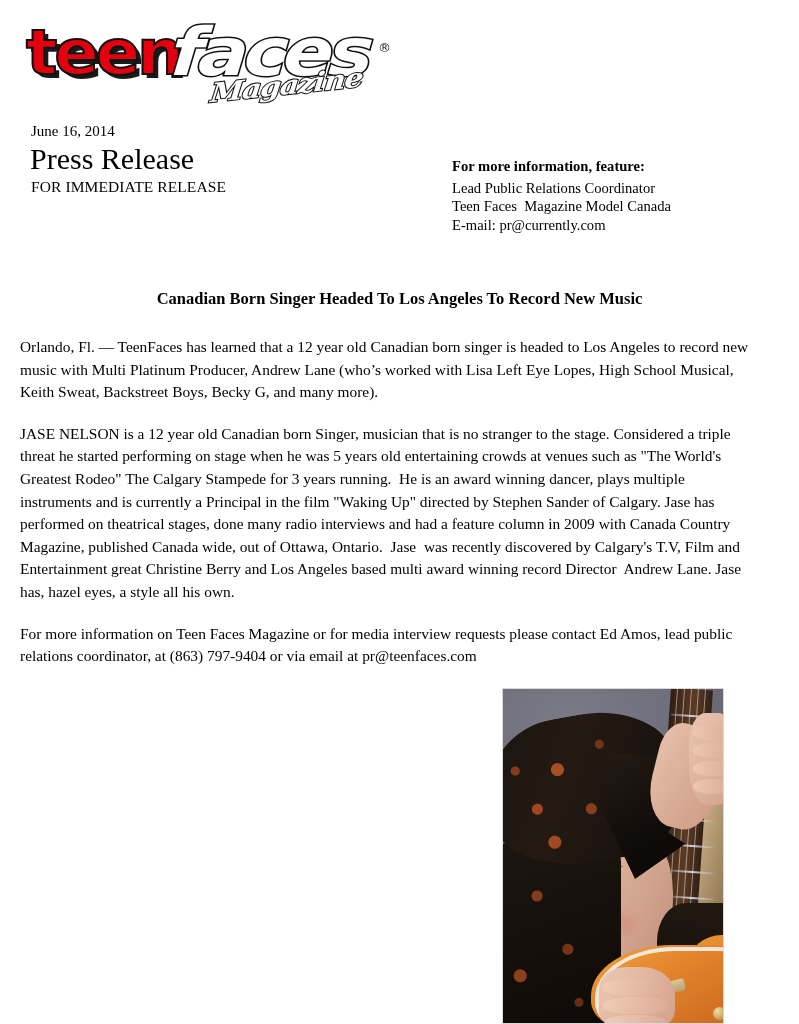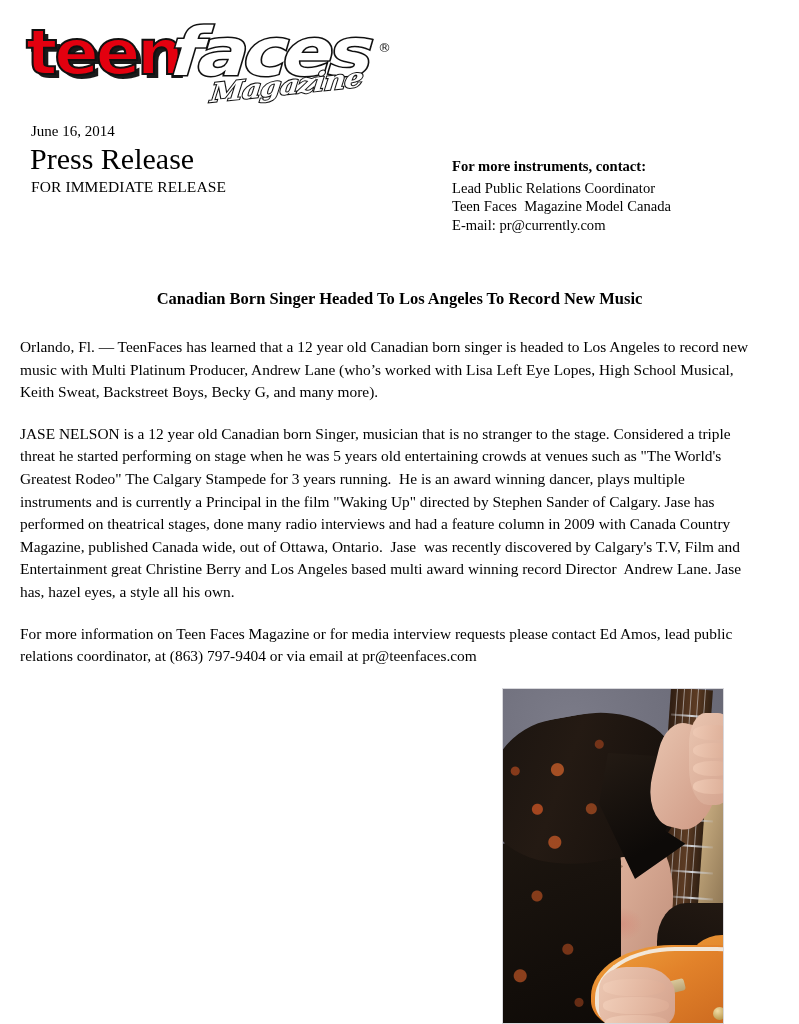--- a/index.html
+++ b/index.html
@@ -357,21 +357,21 @@
   <span class="logo-faces">faces</span>
   <span class="logo-reg">®</span>
   <span class="logo-magazine">Magazine</span>
 </div>
 
 <div class="date-line">June 16, 2014</div>
 <h1 class="press-title">Press Release</h1>
 <div class="immediate">FOR IMMEDIATE RELEASE</div>
 
 <div class="contact-block">
-  <div class="contact-title">For more instruments, contact:</div>
+  <div class="contact-title">For more information, feature:</div>
   <div class="contact-line">Lead Public Relations Coordinator</div>
   <div class="contact-line">Teen Faces  Magazine Model Canada</div>
   <div class="contact-line">E-mail: pr@currently.com</div>
 </div>
 
 <h2 class="headline">Canadian Born Singer Headed To Los Angeles To Record New Music</h2>
 
 <div class="body-area">
   <p class="para p1">Orlando, Fl. — TeenFaces has learned that a 12 year old Canadian born singer is headed to Los Angeles to record new music with Multi Platinum Producer, Andrew Lane (who’s worked with Lisa Left Eye Lopes, High School Musical, Keith Sweat, Backstreet Boys, Becky G, and many more).</p>
   <p class="para p2">JASE NELSON is a 12 year old Canadian born Singer, musician that is no stranger to the stage. Considered a triple threat he started performing on stage when he was 5 years old entertaining crowds at venues such as "The World's Greatest Rodeo" The Calgary Stampede for 3 years running.  He is an award winning dancer, plays multiple instruments and is currently a Principal in the film "Waking Up" directed by Stephen Sander of Calgary. Jase has performed on theatrical stages, done many radio interviews and had a feature column in 2009 with Canada Country Magazine, published Canada wide, out of Ottawa, Ontario.  Jase  was recently discovered by Calgary's T.V, Film and Entertainment great Christine Berry and Los Angeles based multi award winning record Director  Andrew Lane. Jase has, hazel eyes, a style all his own.</p>

